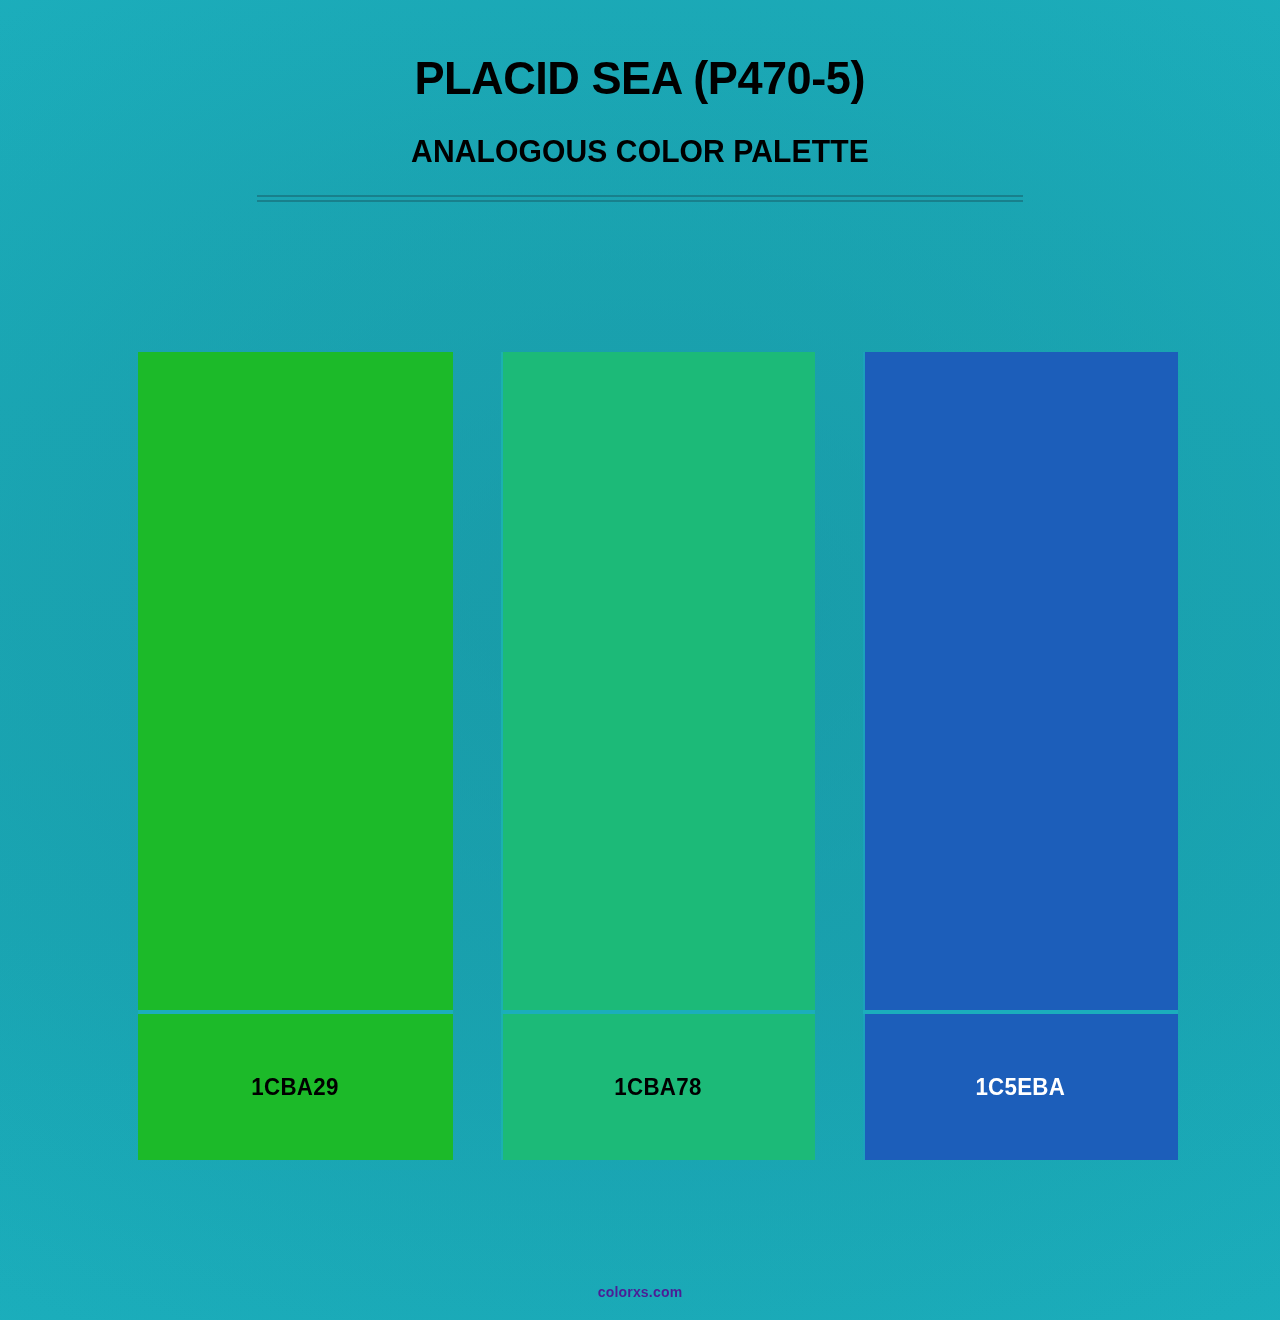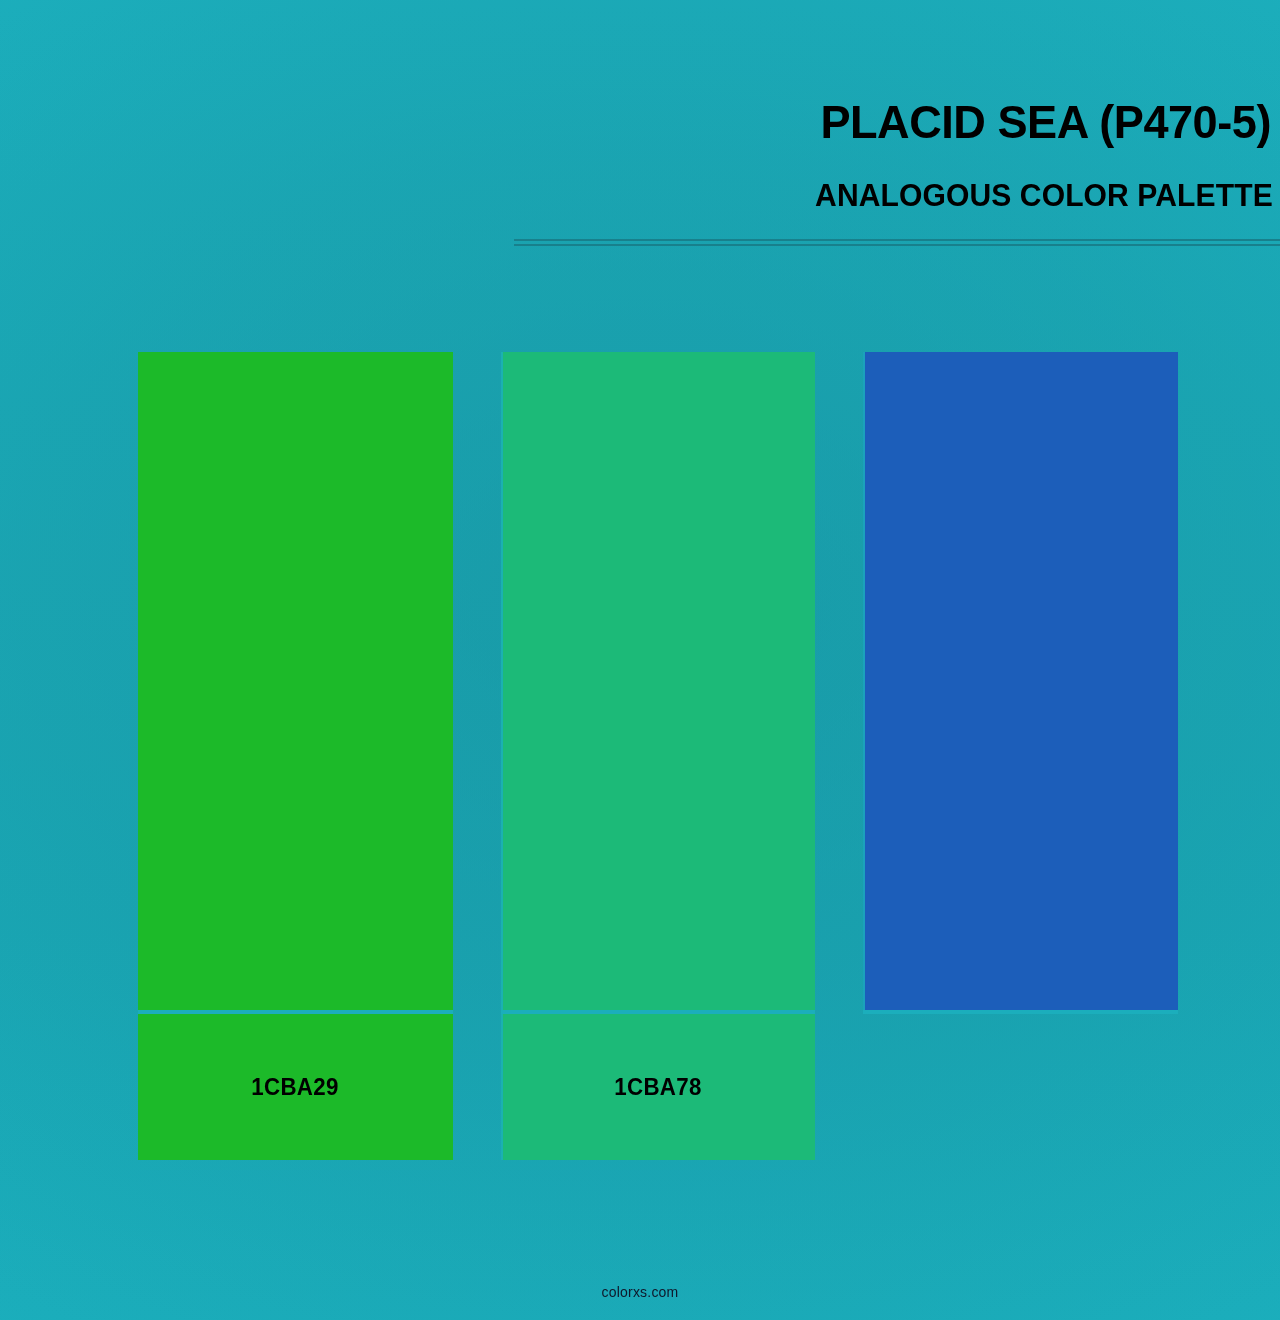--- a/index.html
+++ b/index.html
@@ -29,24 +29,24 @@
     position: absolute;
     inset: 0;
     display: flex;
     flex-direction: column;
     align-items: center;
   }
 
   
   #header-block {
     width: 100%;
-    padding-top: 96px;
+    padding-top: 52px;
     display: flex;
     flex-direction: column;
-    align-items: flex-end;
+    align-items: center;
   }
 
   #palette-title {
     font-size: 47px;
     font-weight: bold;
     letter-spacing: -0.5px;
     color: #000000;
     text-align: center;
     line-height: 1.12;
     transform: scaleX(0.96);
@@ -127,22 +127,22 @@
   .swatch-column + .swatch-column .swatch-label-cell { position: relative; text-align: center; }
 
   
   #site-footer {
     position: absolute;
     left: 0;
     right: 0;
     bottom: 20px;
     text-align: center;
     font-size: 14px;
-    font-weight: normal;
-    color: #0f172a;
+    font-weight: bold;
+    color: #4c1d95;
     letter-spacing: 0.2px;
   }
 </style>
 </head>
 <body>
 
 <div id="page-backdrop"></div>
 
 <div id="poster">
 
@@ -167,20 +167,23 @@
       <div class="swatch-divider"></div>
       <div class="swatch-label-cell" style="background: rgb(28, 186, 120);">
         <span class="swatch-label" style="color: rgb(0, 0, 0);">1CBA78</span>
       </div>
     </div>
 
 
     <div class="swatch-column">
       <div class="swatch-chip" style="background: rgb(28, 94, 186);"></div>
       <div class="swatch-divider"></div>
+      <div class="swatch-label-cell" style="background: rgb(28, 94, 186);">
+        <span class="swatch-label" style="color: rgb(255, 255, 255);">1C5EBA</span>
+      </div>
     </div>
 
 
   </div>
 
   <div id="site-footer">colorxs.com</div>
 
 </div>
 
 </body></html>

